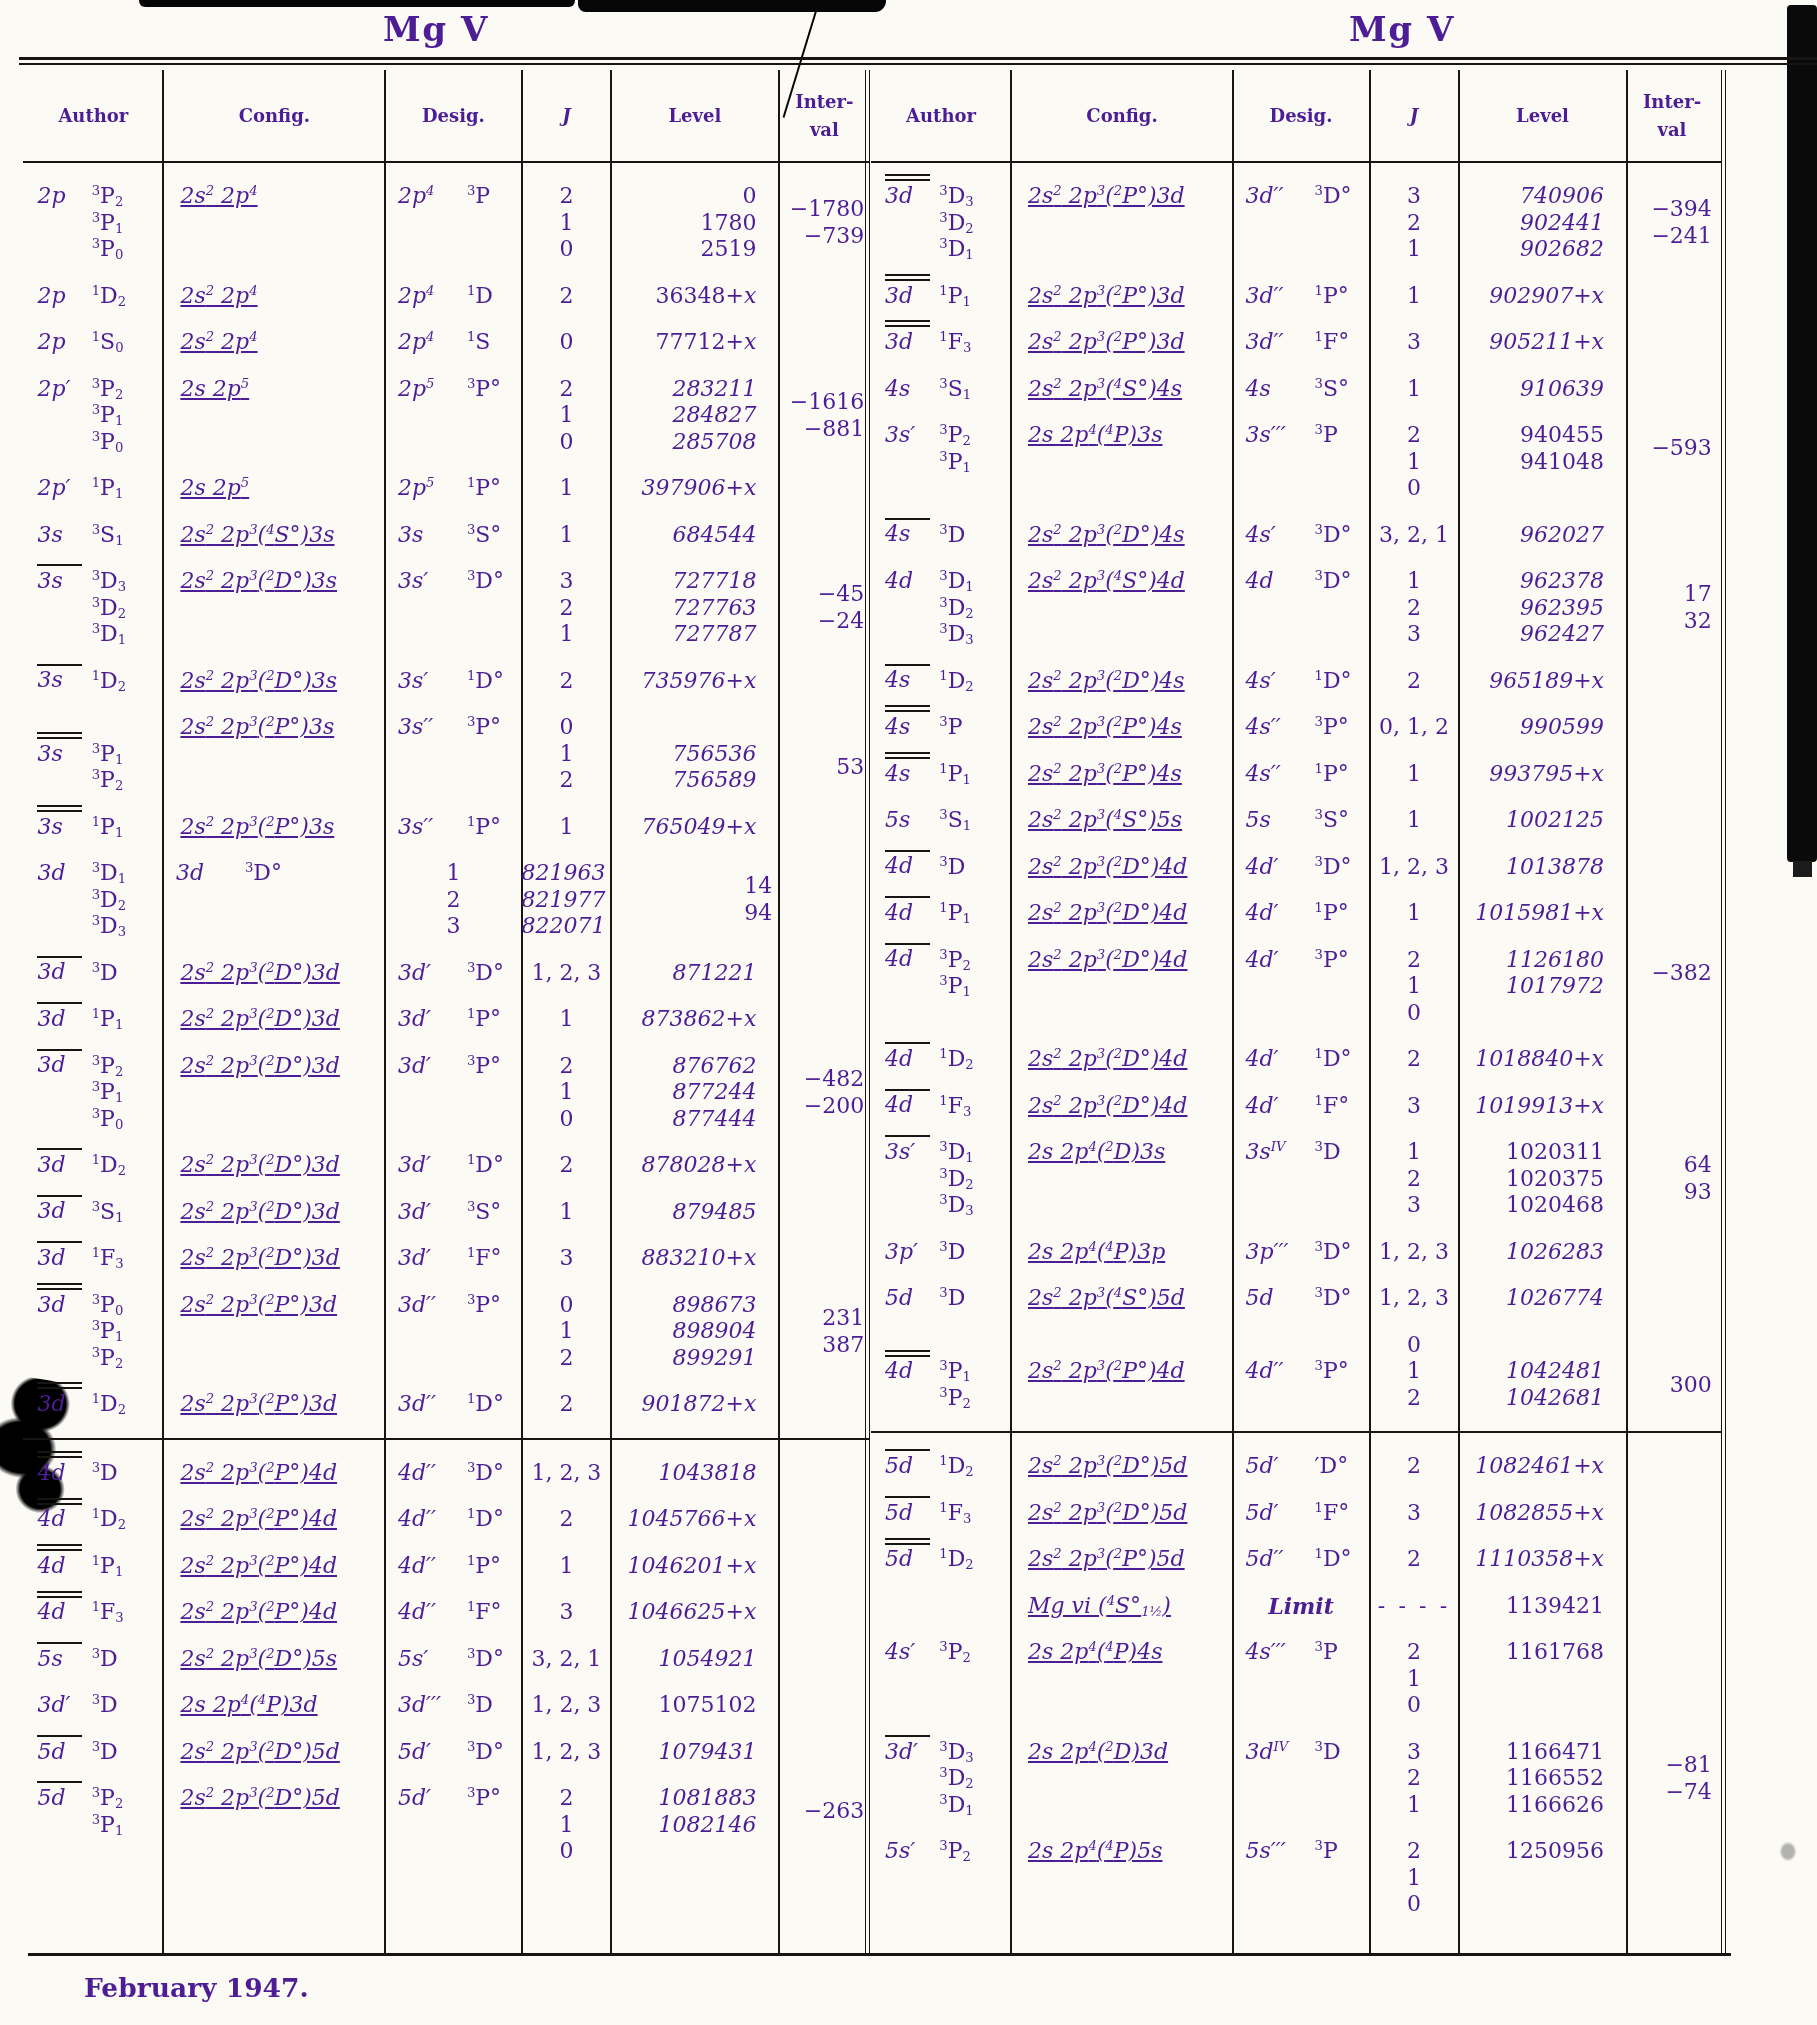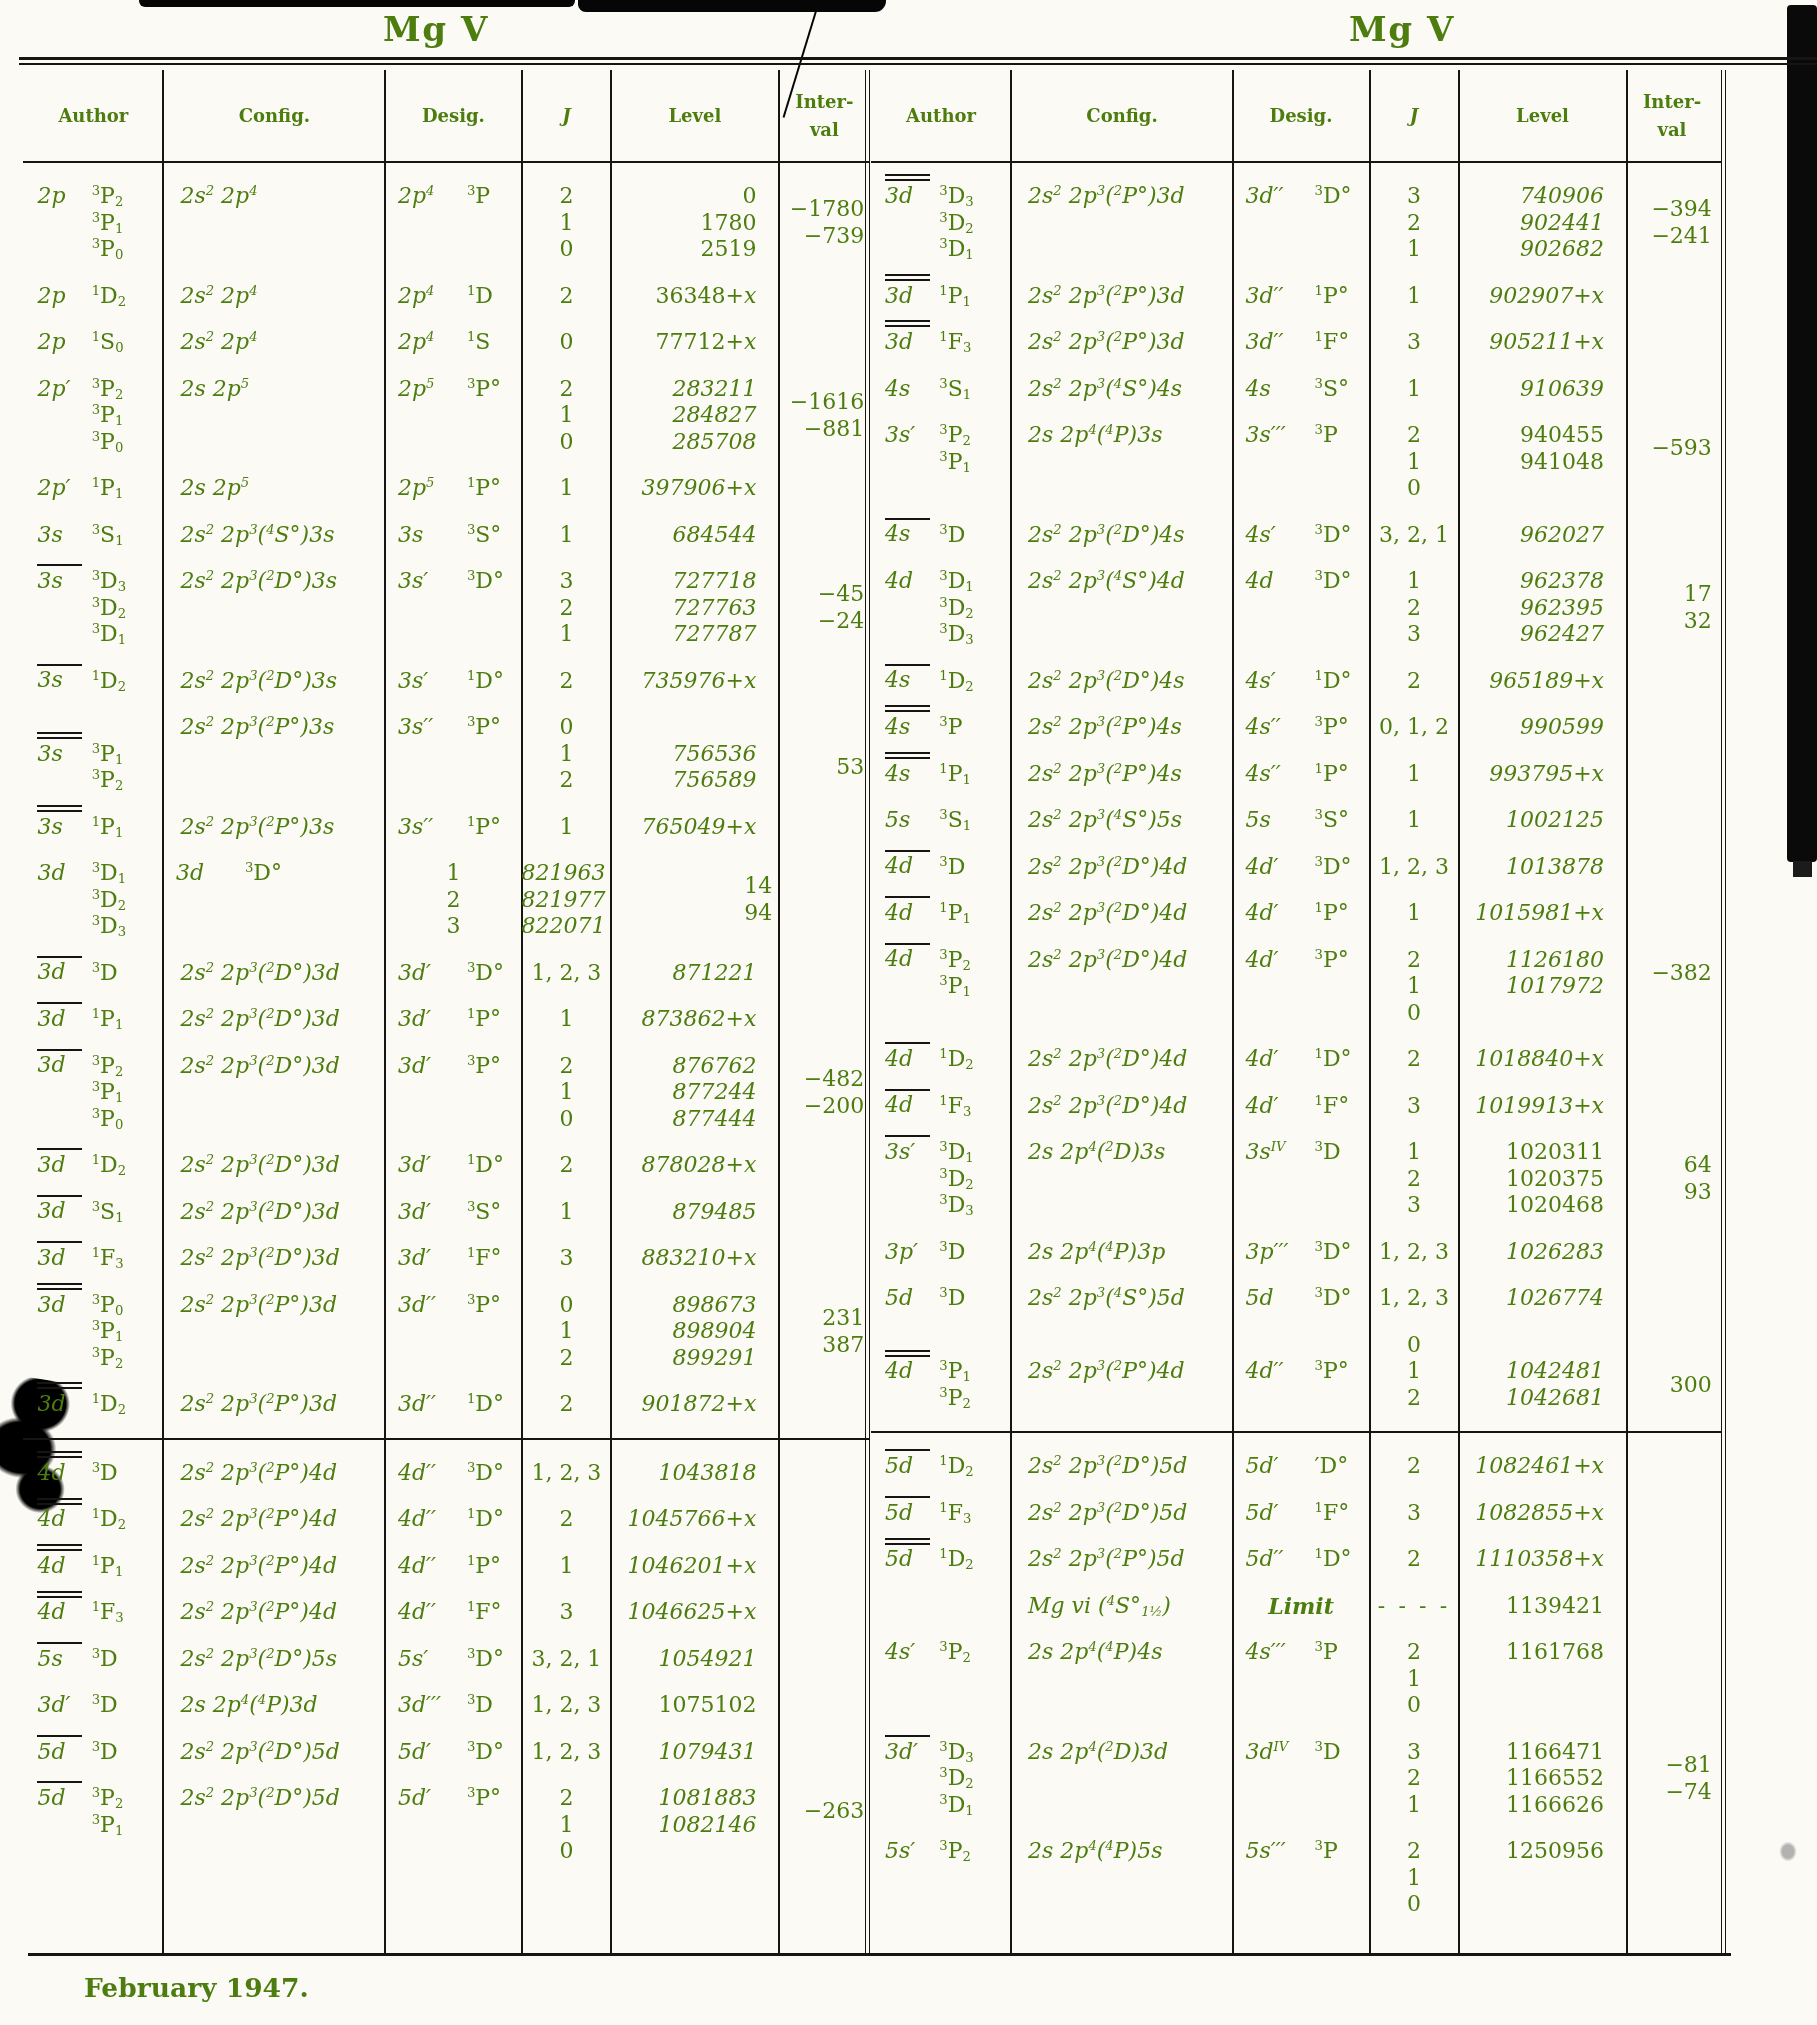--- a/index.html
+++ b/index.html
@@ -1,17 +1,17 @@
 <!DOCTYPE html>
 <html style="font-size:12.5px"><head>
 <meta charset="utf-8">
 <style>
   html,body{margin:0;padding:0;background:#777;}
   .page{position:relative;width:1818px;height:2025px;background:#fbfaf5;overflow:hidden;
-        color:#4d7c0f;font-family:"DejaVu Serif", serif;}
+        color:#4c1d95;font-family:"DejaVu Serif", serif;}
   .title{position:absolute;top:9.3px;font-size:34px;font-weight:bold;letter-spacing:1.6px;transform:translateX(-50%);}
   .top-rule{position:absolute;left:18.7px;top:57px;width:1798px;height:7.8px;box-sizing:border-box;
             border-top:3.1px solid #161514;border-bottom:2.3px solid #161514;}
   .bottom-rule{position:absolute;left:28px;top:1953px;width:1703px;height:3.1px;background:#161514;}
   .mid-divider{position:absolute;left:865px;top:70px;width:4.7px;height:1886px;box-sizing:border-box;
                border-left:1.6px solid #161514;border-right:1.6px solid #161514;}
   .right-divider{position:absolute;left:1721px;top:70px;width:4.7px;height:1886px;box-sizing:border-box;
                border-left:1.6px solid #161514;border-right:1.6px solid #161514;}
   .footer{position:absolute;left:84px;top:1972px;font-size:26.5px;font-weight:bold;}
 
@@ -27,21 +27,21 @@
   .vline{position:absolute;top:0;width:1.6px;height:100%;background:#161514;}
 
   .entry{display:grid;grid-template-columns:140px 222px 136px 90px 167px 92px;margin-bottom:20px;}
   .cell{position:relative;}
   .tline,.jline,.lline{height:26.5px;}
   .a-cell{padding-left:14px;display:flex;align-items:flex-start;}
   .prefix{font-style:italic;display:inline-block;margin-right:9.3px;min-width:45px;line-height:26.5px;}
   .ov1{border-top:2.3px solid #161514;padding-top:1.6px;}
   .ov2{border-top:7px double #161514;padding-top:1.6px;}
   .terms{display:inline-block;}
-  .c-cell{padding-left:17px;font-style:italic;}
+  .c-cell{padding-left:17px;font-style:italic;text-decoration:underline;}
   .dwrap{display:flex;}
   .dwrap.center{justify-content:center;}
   .d1{display:inline-block;min-width:69px;padding-left:12.5px;font-style:italic;}
   .limit-desig{font-weight:bold;font-style:italic;}
   .j-cell{text-align:center;}
   .jline.dash{letter-spacing:3.1px;}
   .l-cell{text-align:right;padding-right:22px;}
   .lev-it{font-style:italic;}
   .i-cell{position:relative;}
   .ival{position:absolute;right:6.2px;height:26.5px;white-space:nowrap;}

